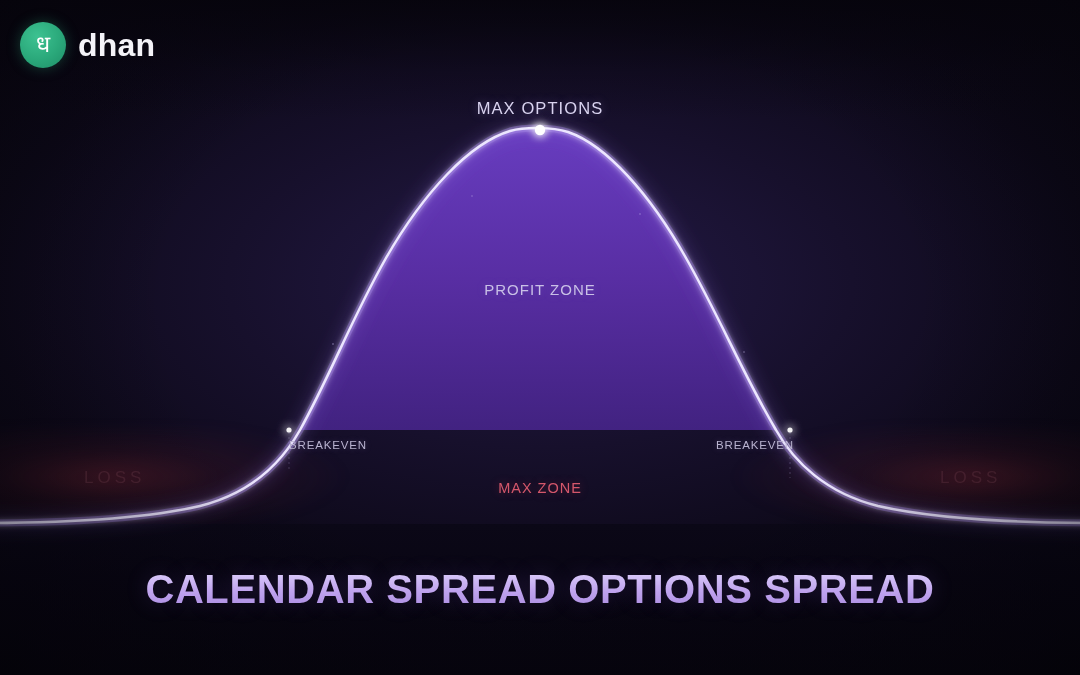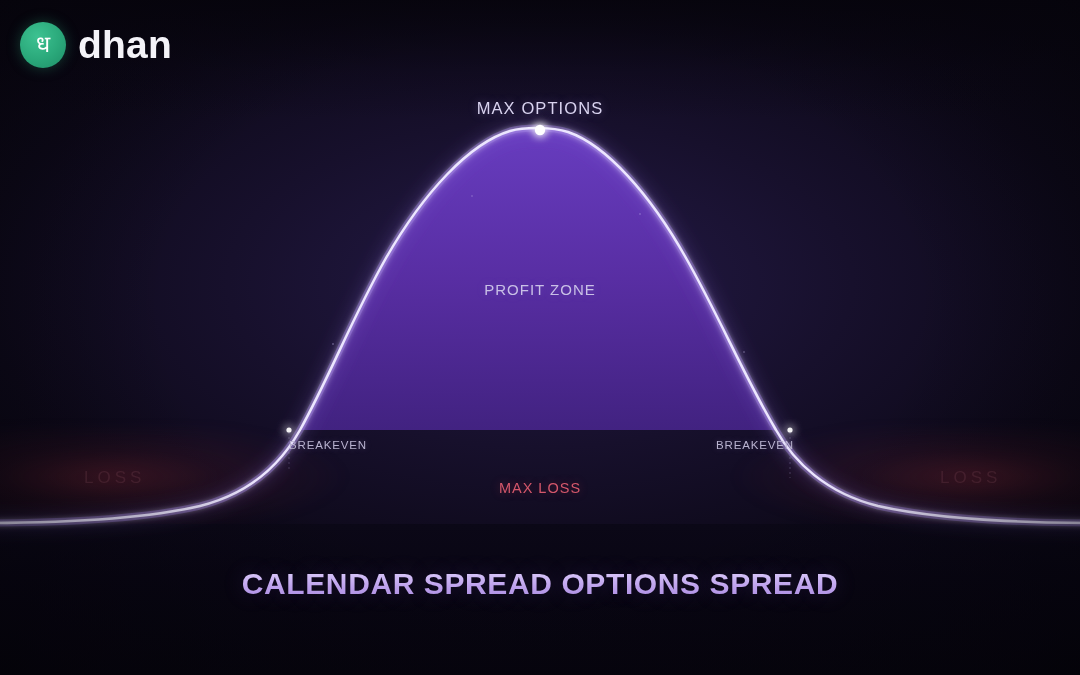--- a/index.html
+++ b/index.html
@@ -86,21 +86,21 @@
   .logo-mark span {
     color: #ffffff;
     font-size: 23px;
     line-height: 1;
     font-family: "DejaVu Sans", sans-serif;
     font-weight: 400;
     margin-top: -1px;
   }
   .logo-word {
     color: #f4f3f8;
-    font-size: 39px;
+    font-size: 32px;
     font-weight: 700;
     letter-spacing: 0.2px;
   }
 
   
   .lbl {
     position: absolute;
     z-index: 6;
     white-space: nowrap;
     pointer-events: none;
@@ -157,21 +157,21 @@
   .wm-left  { left: 84px; }
   .wm-right { left: 940px; }
 
   
   .footer-title {
     position: absolute;
     left: 0; right: 0;
     top: 567px;
     text-align: center;
     z-index: 7;
-    font-size: 30px;
+    font-size: 40px;
     font-weight: 700;
     letter-spacing: 0.6px;
     color: #c7b4f0;
     background: linear-gradient(180deg, #e7dcff 0%, #c3a8ef 55%, #a98bdf 100%);
     -webkit-background-clip: text;
     background-clip: text;
     -webkit-text-fill-color: transparent;
     text-shadow: 0 0 22px rgba(150,110,230,0.22);
   }
 </style>
@@ -293,21 +293,21 @@
   </div>
 
   <div class="lbl lbl-max-profit">MAX OPTIONS</div>
 
   <div class="lbl lbl-profit-zone">PROFIT ZONE</div>
 
   <div class="lbl lbl-breakeven-left">BREAKEVEN</div>
 
   <div class="lbl lbl-breakeven-right">BREAKEVEN</div>
 
-  <div class="lbl lbl-max-loss">MAX LOSS</div>
+  <div class="lbl lbl-max-loss">MAX ZONE</div>
 
   <div class="lbl lbl-watermark wm-left">LOSS</div>
 
   <div class="lbl lbl-watermark wm-right">LOSS</div>
 
   <div class="footer-title">CALENDAR SPREAD OPTIONS SPREAD</div>
 
 </div>
 
 </body></html>

